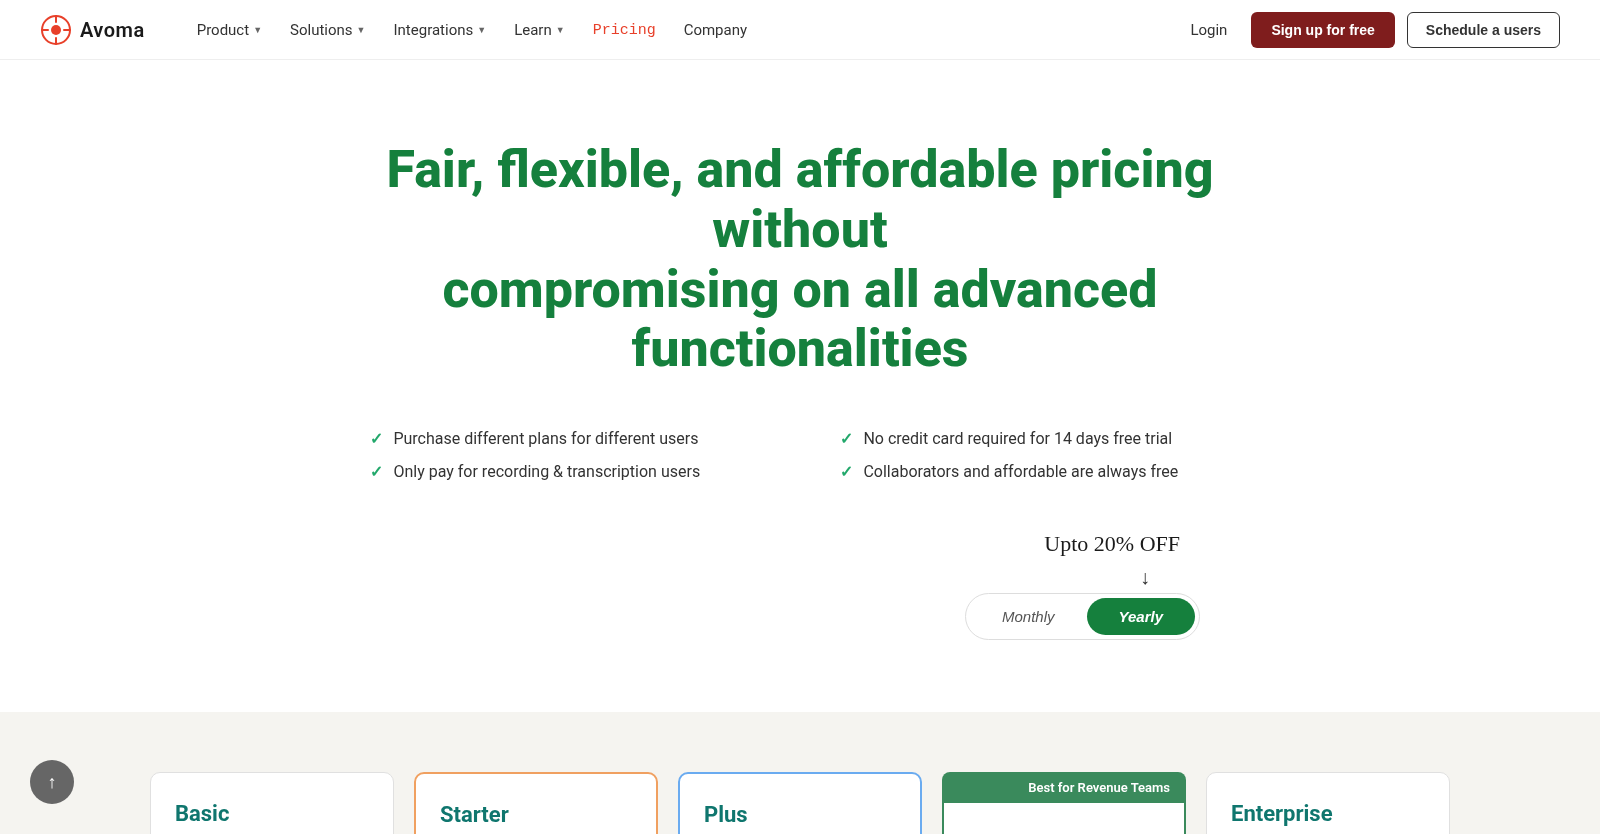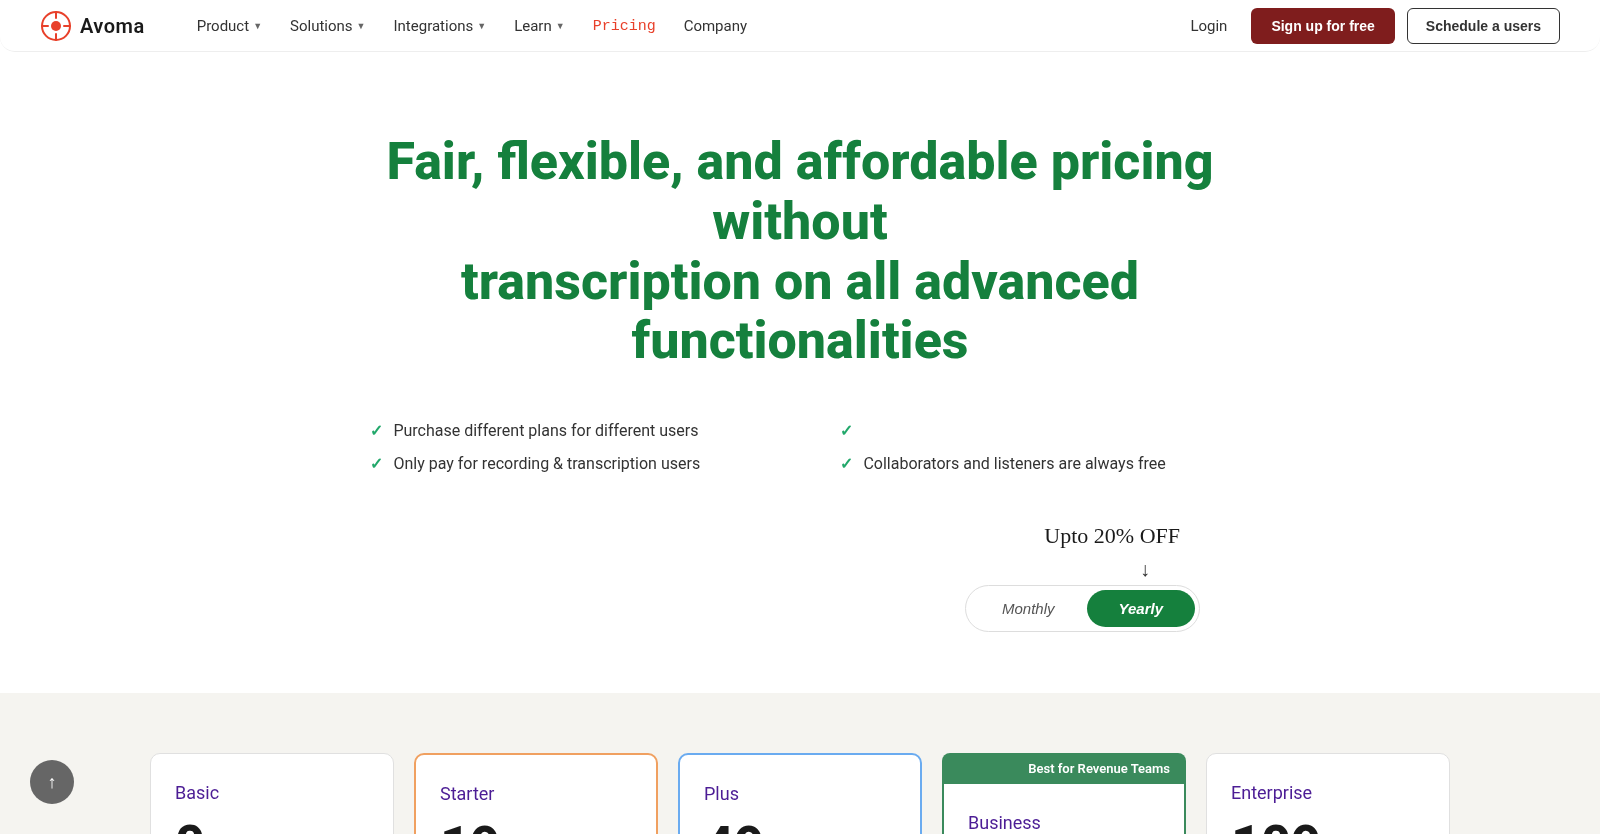--- a/index.html
+++ b/index.html
@@ -3,27 +3,26 @@
   <meta charset="utf-8">
   <style>
     * { margin: 0; padding: 0; box-sizing: border-box; }
     body { font-family: -apple-system, BlinkMacSystemFont, 'Segoe UI', Roboto, sans-serif; background: #fff; color: #1a1a1a; }
 
     
     .navbar {
       display: flex;
       align-items: center;
       padding: 0 40px;
-      height: 52px;
+      height: 60px;
       border-bottom: 1px solid #eee;
       background: #fff;
       position: sticky;
       top: 0;
       z-index: 100;
-      border-radius: 15px;
     }
     .logo-area {
       display: flex;
       align-items: center;
       gap: 8px;
       margin-right: 40px;
       text-decoration: none;
     }
     .logo-icon {
       width: 32px;
@@ -122,21 +121,21 @@
       font-weight: bold;
       flex-shrink: 0;
     }
 
     
     .toggle-area {
       display: flex;
       flex-direction: column;
       align-items: flex-end;
       max-width: 1200px;
-      margin: 1px auto;
+      margin: 12px auto;
       padding-right: 200px;
       position: relative;
     }
     .upto-badge {
       font-family: 'Brush Script MT', 'Segoe Script', cursive;
       font-size: 22px;
       color: #1a1a1a;
       margin-bottom: 8px;
       margin-right: 20px;
     }
@@ -202,23 +201,23 @@
       background: #fff;
       border-radius: 10px;
       padding: 28px 24px 24px;
       border: 1px solid #e0e0e0;
       flex: 1;
     }
     .pricing-card.orange { border: 2px solid #f0a060; border-radius: 10px; }
     .pricing-card.blue { border: 2px solid #6aabf0; border-radius: 10px; }
     .pricing-card.green-top { border-radius: 0 0 10px 10px; border: 2px solid #3a8a5c; border-top: none; }
     .plan-name {
-      font-size: 18px;
-      font-weight: 400;
-      color: #4c1d95;
+      font-size: 22px;
+      font-weight: 700;
+      color: #0f766e;
       margin-bottom: 16px;
     }
     .price-row {
       display: flex;
       align-items: flex-end;
       gap: 2px;
       margin-bottom: 6px;
     }
     .price-amount {
       font-size: 52px;
@@ -290,38 +289,39 @@
   <div class="nav-right">
     <a class="btn-login" href="#">Login</a>
     <button class="btn-signup">Sign up for free</button>
     <button class="btn-demo">Schedule a users</button>
   </div>
 </nav>
 
 <section class="hero">
   <h1>
     <span>Fair, flexible, and affordable pricing without</span><br>
-    <span>transcription on all advanced functionalities</span>
+    <span>compromising on all advanced functionalities</span>
   </h1>
 
   <div class="features-grid">
     <div class="feature-item">
       <span class="check-icon">✓</span>
       <span>Purchase different plans for different users</span>
     </div>
     <div class="feature-item">
       <span class="check-icon">✓</span>
+      <span>No credit card required for 14 days free trial</span>
     </div>
     <div class="feature-item">
       <span class="check-icon">✓</span>
       <span>Only pay for recording &amp; transcription users</span>
     </div>
     <div class="feature-item">
       <span class="check-icon">✓</span>
-      <span>Collaborators and listeners are always free</span>
+      <span>Collaborators and affordable are always free</span>
     </div>
   </div>
 
   <div class="toggle-area">
     <div class="upto-badge">Upto 20% OFF</div>
     <div class="arrow-down">↓</div>
     <div class="billing-toggle">
       <button class="toggle-btn">Monthly</button>
       <button class="toggle-btn active">Yearly</button>
     </div>

